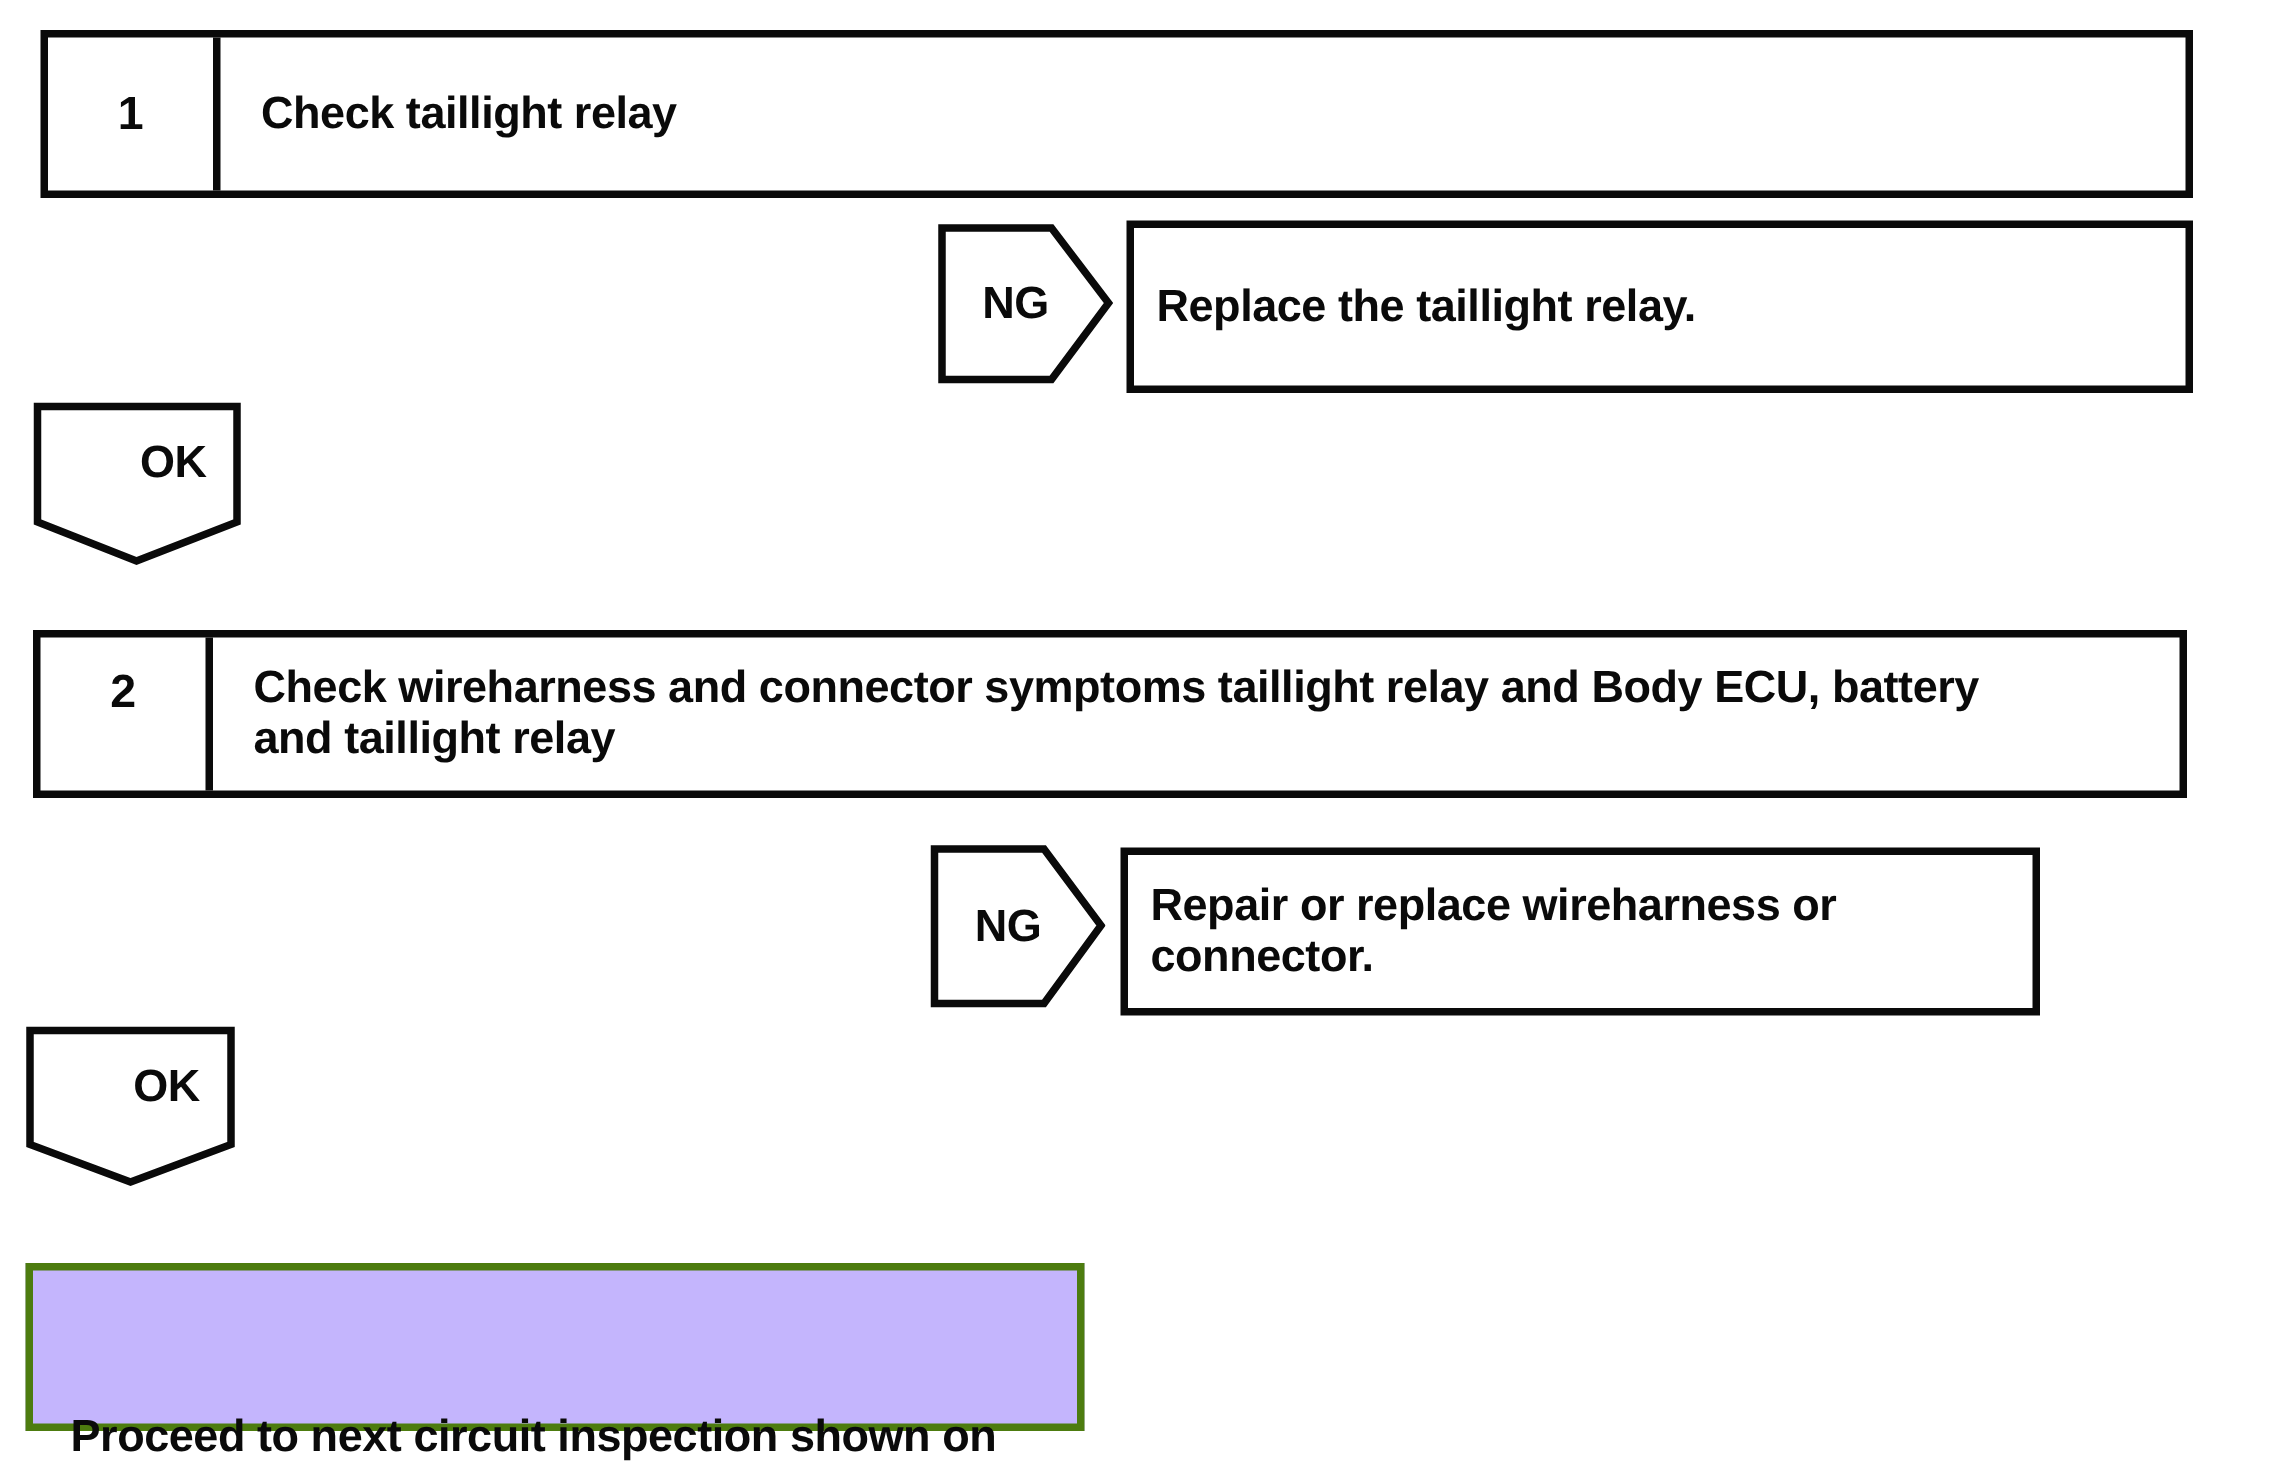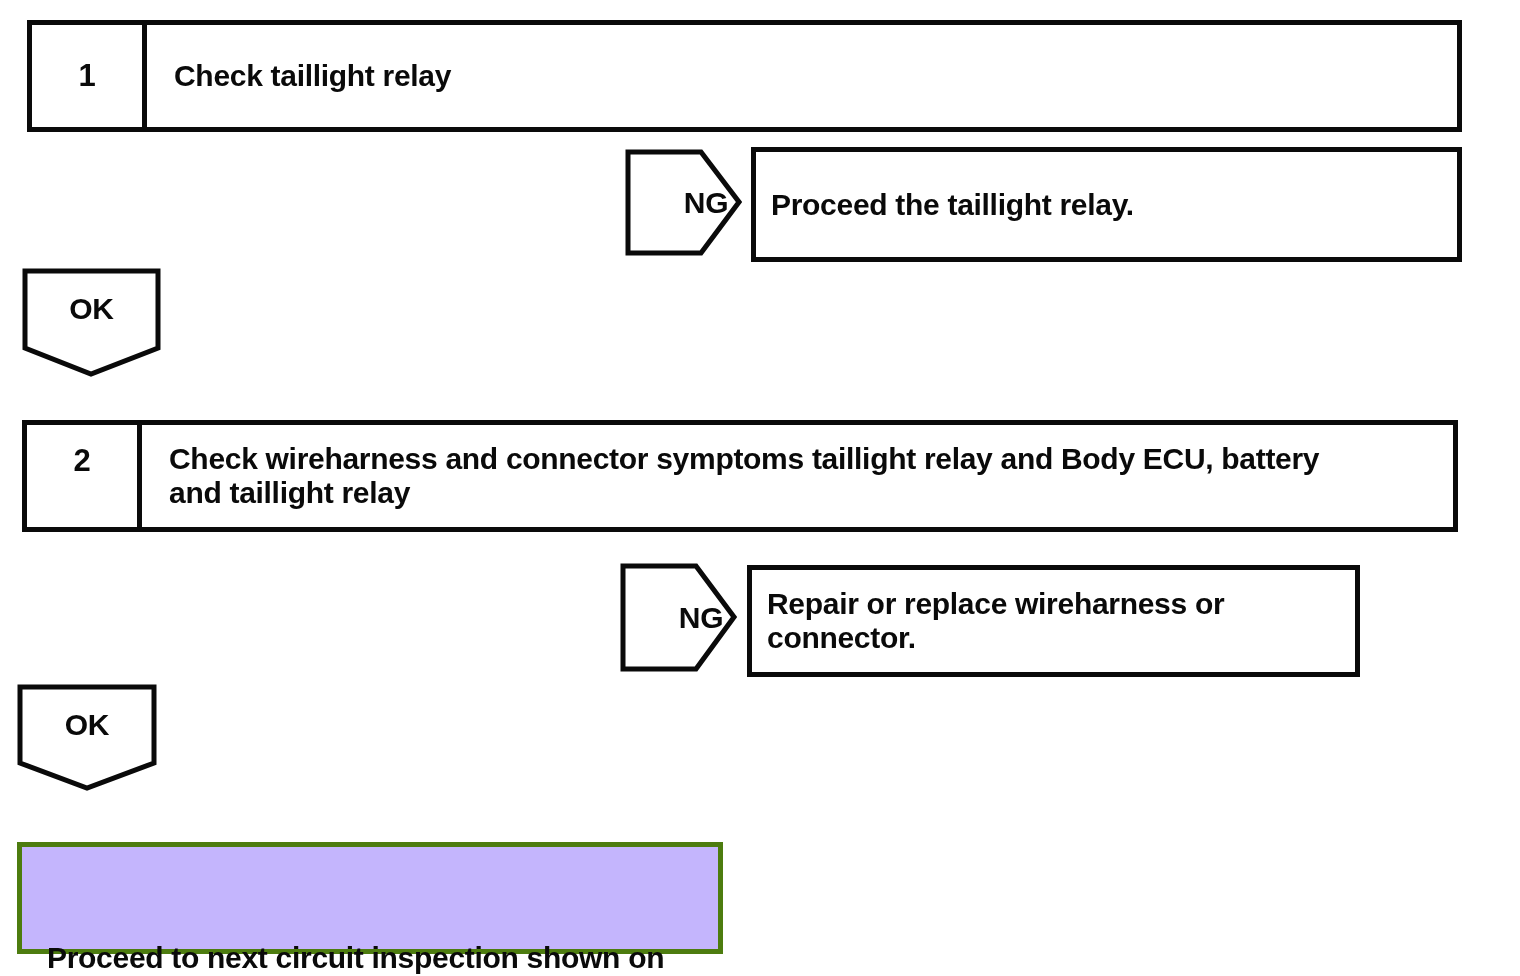--- a/index.html
+++ b/index.html
@@ -66,29 +66,29 @@
     stroke-linejoin: miter;
   }
   .ng-label {
     position: absolute;
     left: 0;
     top: 50%;
     transform: translateY(-50%);
     width: 104px;
     text-align: center;
     font-size: 30px;
-    margin-left: 29px;
   }
   .ok-label {
     position: absolute;
     left: 0;
     top: 24px;
     width: 100%;
     text-align: center;
     font-size: 30px;
+    padding-left: 24px;
   }
 
   
   .terminal-box {
     border: 5px solid #4d7c0f;
     background: #c4b5fd;
     padding: 26px 10px 0 25px;
     font-size: 30px;
     line-height: 34px;
     white-space: pre;
@@ -105,21 +105,21 @@
   </div>
 
   <div class="abs connector" style="left:625px; top:149px; width:117px; height:107px;">
     <svg viewBox="0 0 117 107">
       <polygon points="3,3 76,3 114,53 76,104 3,104"></polygon>
     </svg>
     <span class="ng-label">NG</span>
   </div>
 
   <div class="abs action-box" style="left:751px; top:147px; width:711px; height:115px;">
-    <div>Proceed the taillight relay.</div>
+    <div>Replace the taillight relay.</div>
   </div>
 
   <div class="abs connector" style="left:22px; top:268px; width:139px; height:109px;">
     <svg viewBox="0 0 139 109">
       <polygon points="3,3 136,3 136,80 69,106 3,80"></polygon>
     </svg>
     <span class="ok-label">OK</span>
   </div>
 
   <div class="abs step-box" style="left:22px; top:420px; width:1436px; height:112px;">

